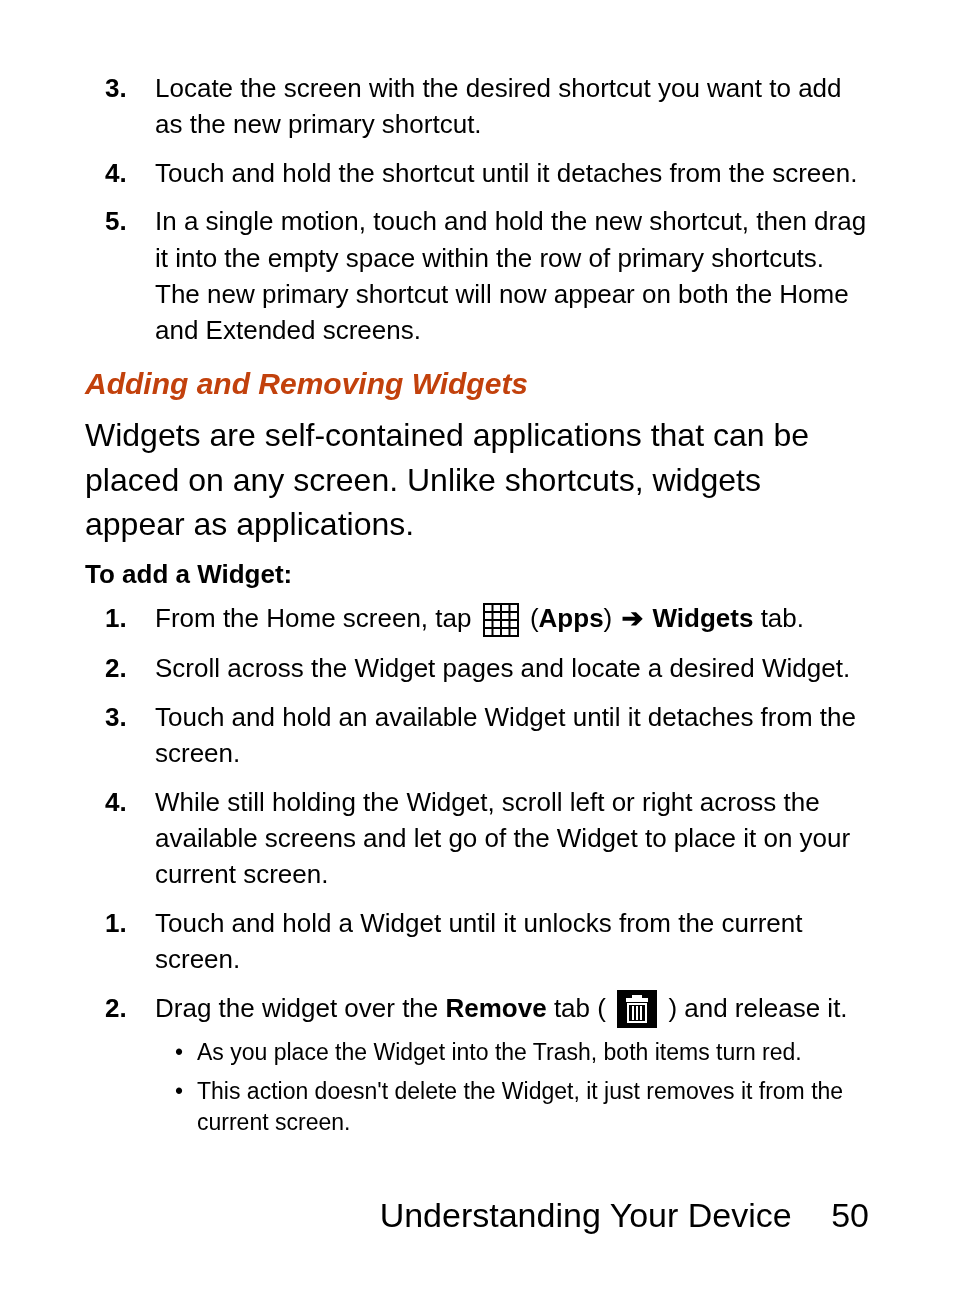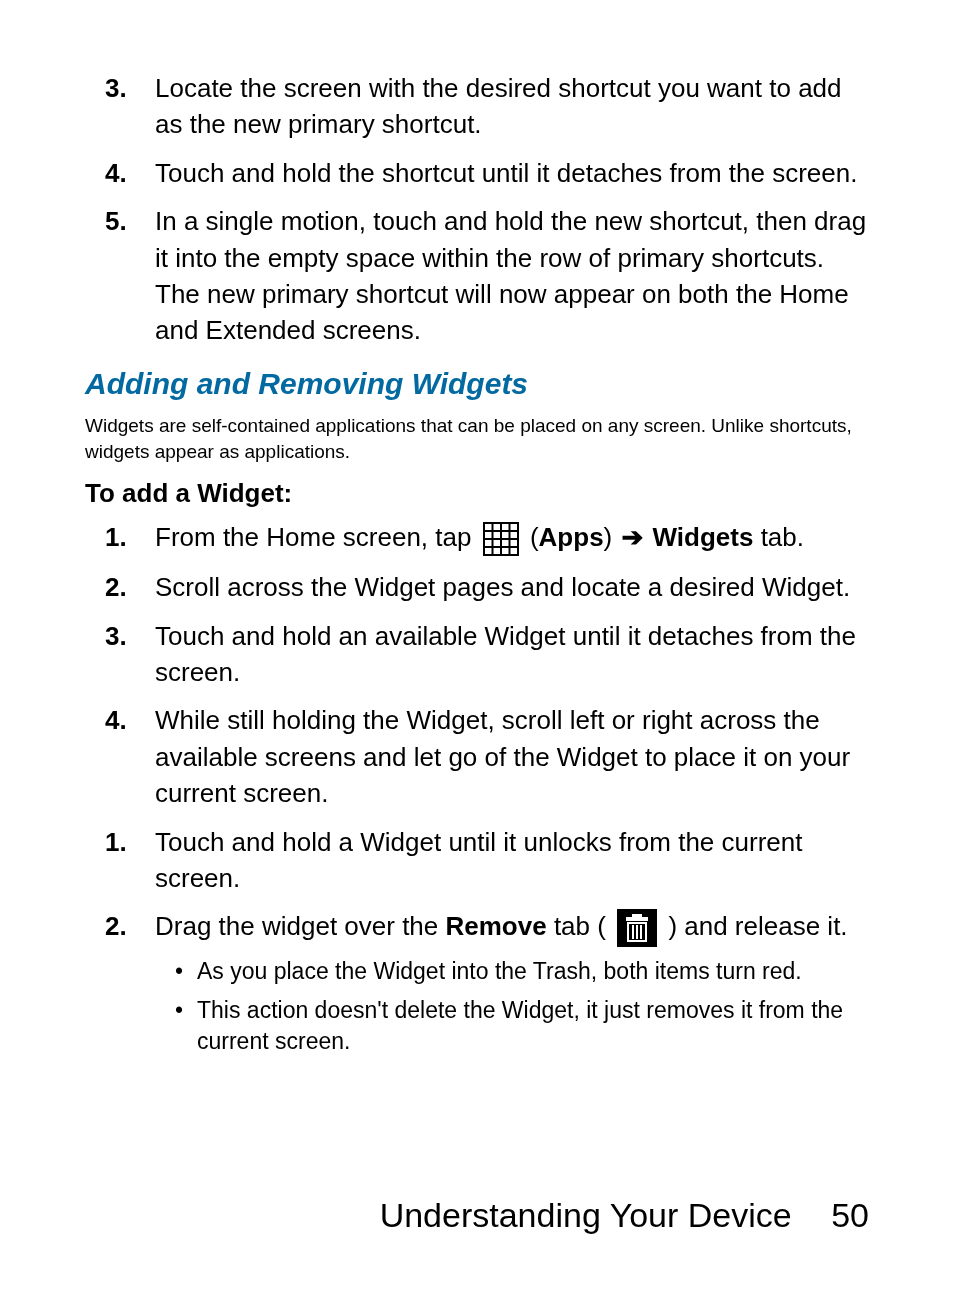--- a/index.html
+++ b/index.html
@@ -27,26 +27,26 @@
       font-weight: bold;
       width: 50px;
       flex-shrink: 0;
     }
     .ol-item .txt {
       flex: 1;
     }
     .section-heading {
       font-weight: bold;
       font-style: italic;
-      color: #0369a1;
+      color: #c2410c;
       font-size: 30px;
       margin: 18px 0 12px 0;
     }
     .body-para {
-      font-size: 19px;
+      font-size: 32px;
       line-height: 1.4;
       margin-bottom: 12px;
     }
     .sub-heading {
       font-weight: bold;
       font-size: 26px;
       margin: 6px 0 10px 0;
     }
     .bold { font-weight: bold; margin-top: 12px; }
     .inline-icon {

